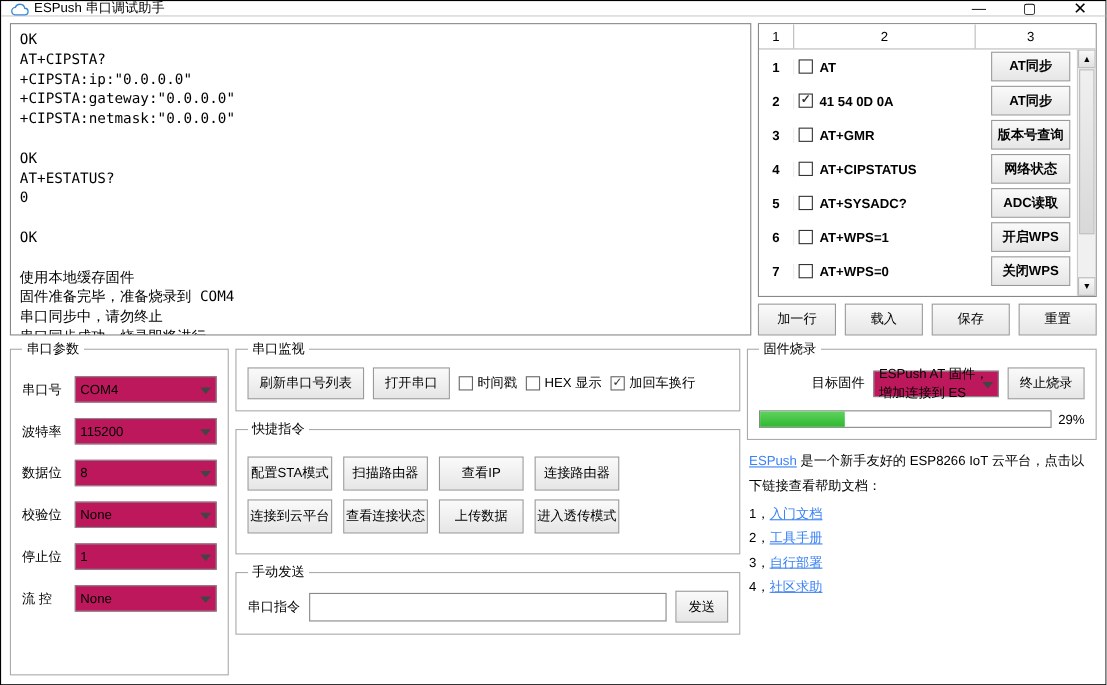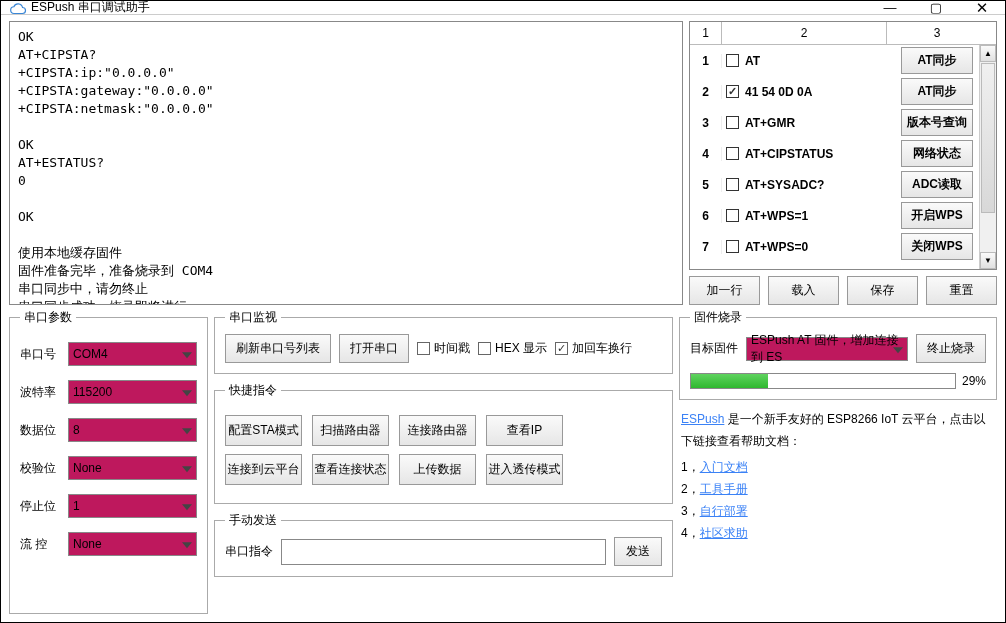--- a/index.html
+++ b/index.html
@@ -46,21 +46,21 @@
   .monitor .mrow { display:flex; align-items:center; gap:8px; }
   .monitor .btn { padding:5px 10px; }
   .chkline { display:inline-flex; align-items:center; gap:4px; }
   .chkline .chk { border-color:#666; }
   .shortcut .srow { display:flex; gap:10px; margin:8px 0; }
   .shortcut .btn { width:77px; padding:6px 0; }
   .send .srow { display:flex; align-items:center; gap:8px; }
   .send .txt { flex:1; height:26px; border:1px solid #888; padding:0 4px; }
   .send .btn { width:48px; padding:5px 0; }
   .rightcol { width: 318px; display:flex; flex-direction:column; gap:8px; }
-  .burn .brow { display:flex; align-items:center; gap:8px; }
+  .burn .brow { display:flex; align-items:center; gap:8px;margin-left:48px; }
   .burn .combo { flex:1; }
   .burn .btn { padding:5px 10px; }
   .progress { margin-top:10px; display:flex; align-items:center; gap:6px; }
   .pbar { flex:1; height:16px; border:1px solid #888; position:relative; background:#fff; }
   .pfill { position:absolute; left:0; top:0; bottom:0; background: linear-gradient(#5fd35f,#2fb82f); }
   .help { font-size:12px; line-height:22px; padding: 0 2px; }
   .help a { color:#3b82f6; text-decoration: underline; }
   .help ol { list-style:none; padding:0; margin:4px 0 0 0; }
 </style>
 </head>
@@ -254,22 +254,22 @@
                 <span>加回车换行</span>
               </span>
           </div>
         </fieldset>
 
         <fieldset class="shortcut">
           <legend>快捷指令</legend>
           <div class="srow">
             <div class="btn">配置STA模式</div>
             <div class="btn">扫描路由器</div>
+            <div class="btn">查看IP</div>
             <div class="btn">连接路由器</div>
-            <div class="btn">查看IP</div>
           </div>
           <div class="srow">
             <div class="btn">连接到云平台</div>
             <div class="btn">查看连接状态</div>
             <div class="btn">上传数据</div>
             <div class="btn">进入透传模式</div>
           </div>
         </fieldset>
 
         <fieldset class="send">

